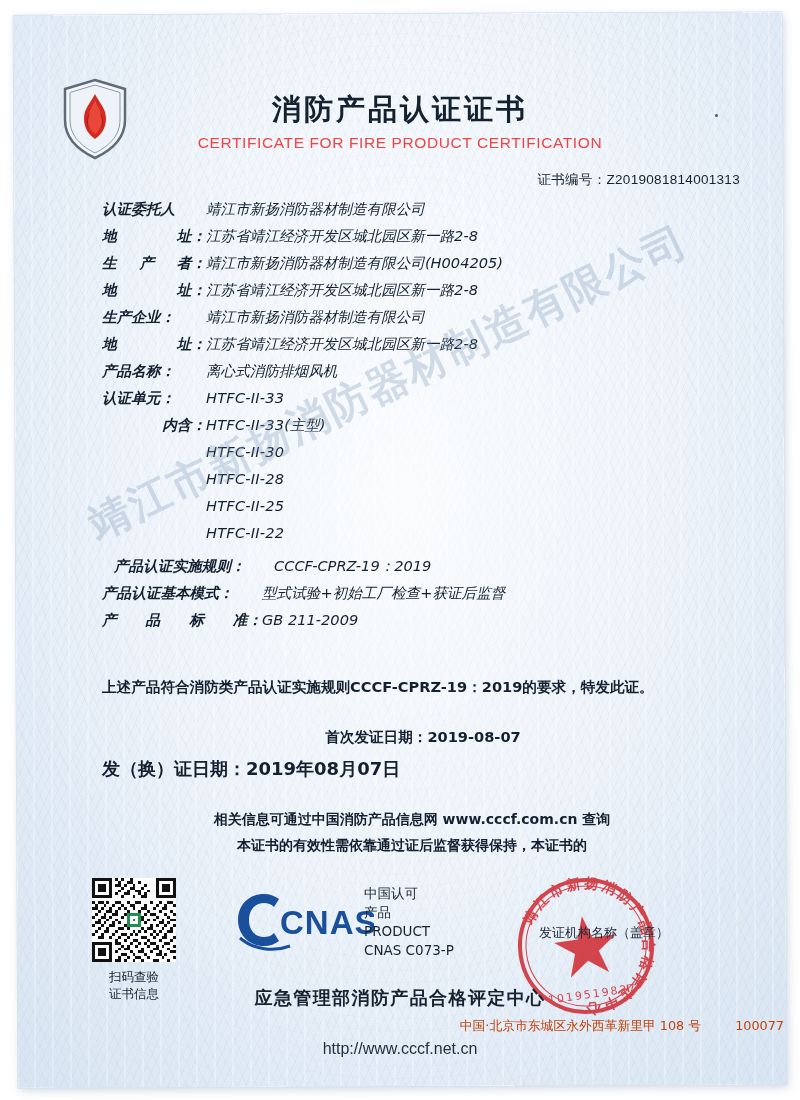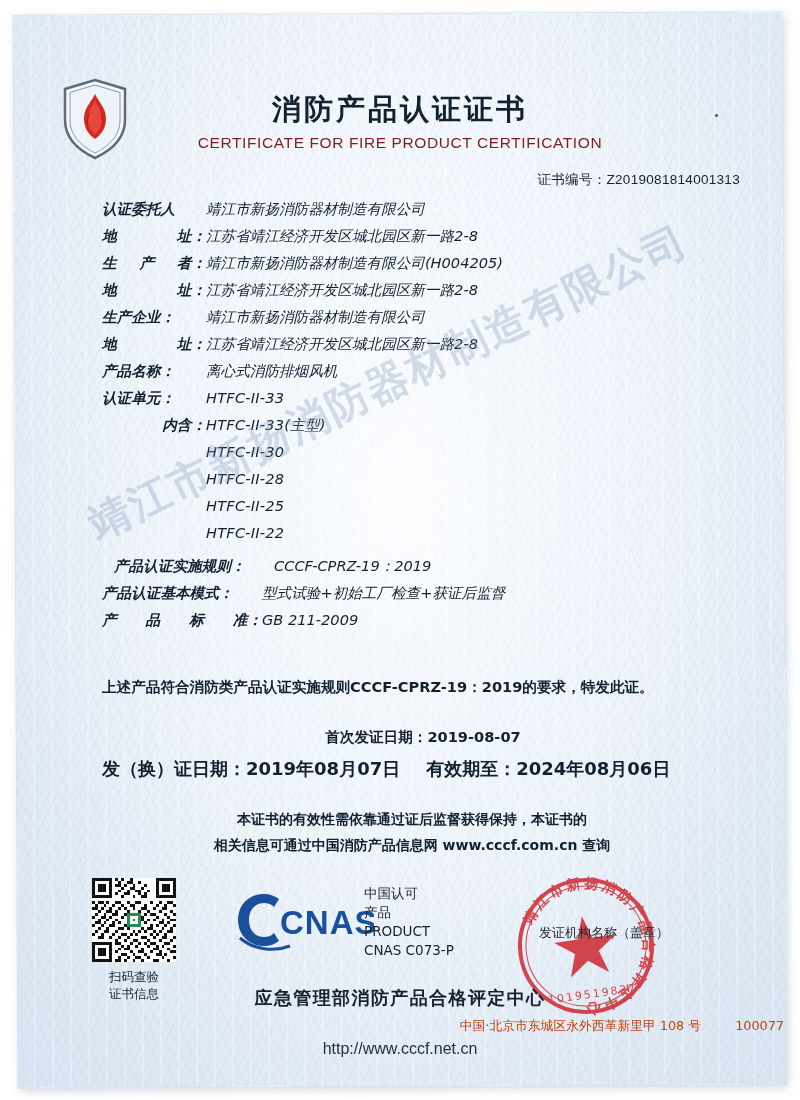--- a/index.html
+++ b/index.html
@@ -72,21 +72,21 @@
     font-family: "DejaVu Sans", sans-serif;
   }
   .title-en {
     position: absolute;
     left: 0;
     top: 118px;
     width: 768px;
     text-align: center;
     font-size: 15.5px;
     letter-spacing: 0.6px;
-    color: #7f1d1d;
+    color: #ef4444;
   }
   .cert-no {
     position: absolute;
     right: 44px;
     top: 155px;
     font-size: 13.5px;
     color: #16222f;
     letter-spacing: 0.3px;
   }
 
@@ -407,27 +407,26 @@
     </div>
 
     <div class="statement">上述产品符合消防类产品认证实施规则CCCF-CPRZ-19：2019的要求，特发此证。</div>
 
     <div class="dates">
       <div class="date-first">
         <span>首次发证日期：</span><span>2019-08-07</span>
       </div>
       <div class="date-issue">
         <span><span>发（换）证日期：</span><span>2019年08月07日</span></span>
-        <span><span>有效期至：</span><span>2024年08月06日</span></span>
       </div>
     </div>
 
     <div class="notice">
+      <div>相关信息可通过中国消防产品信息网 www.cccf.com.cn 查询</div>
       <div>本证书的有效性需依靠通过证后监督获得保持，本证书的</div>
-      <div>相关信息可通过中国消防产品信息网 www.cccf.com.cn 查询</div>
     </div>
 
     <div class="watermark">靖江市新扬消防器材制造有限公司</div>
 
     <div class="qr">
       <svg viewBox="0 0 29 29" width="84" height="84" shape-rendering="crispEdges">
         <rect width="29" height="29" fill="#ffffff"></rect>
         <g fill="#111111">
           <rect x="0" y="0" width="7" height="1"></rect>
             <rect x="0" y="6" width="7" height="1"></rect>

